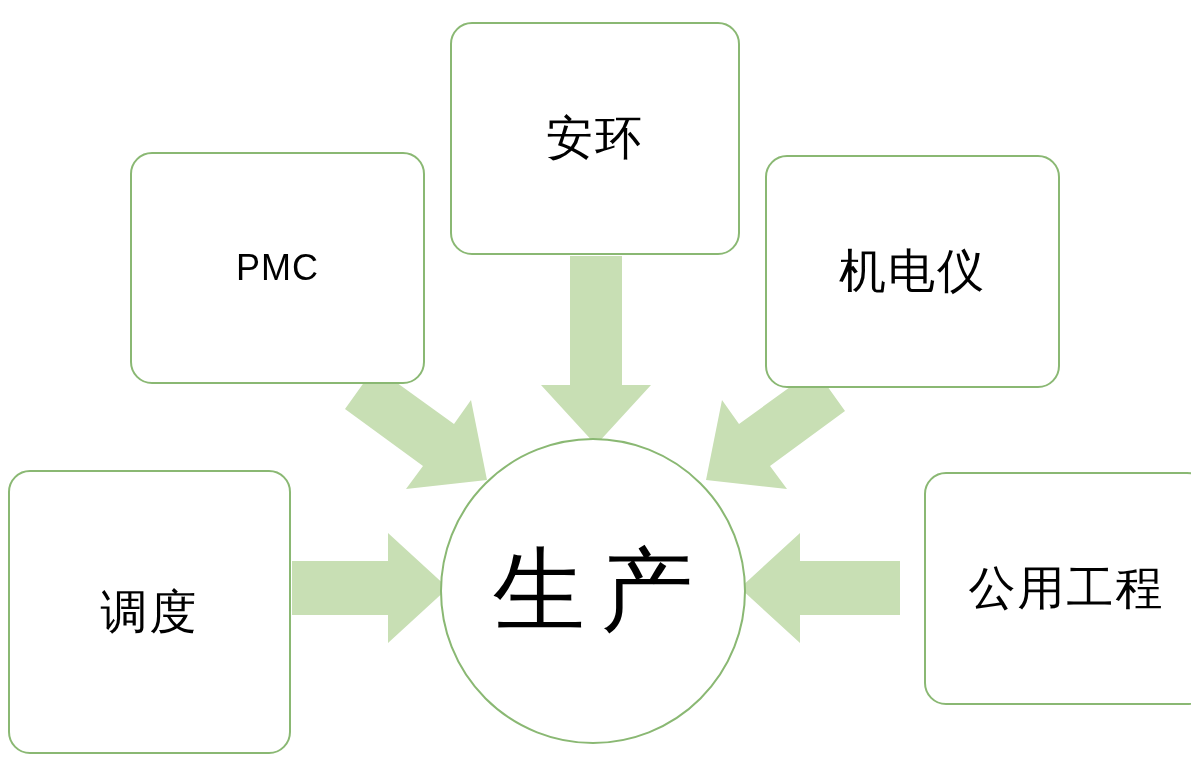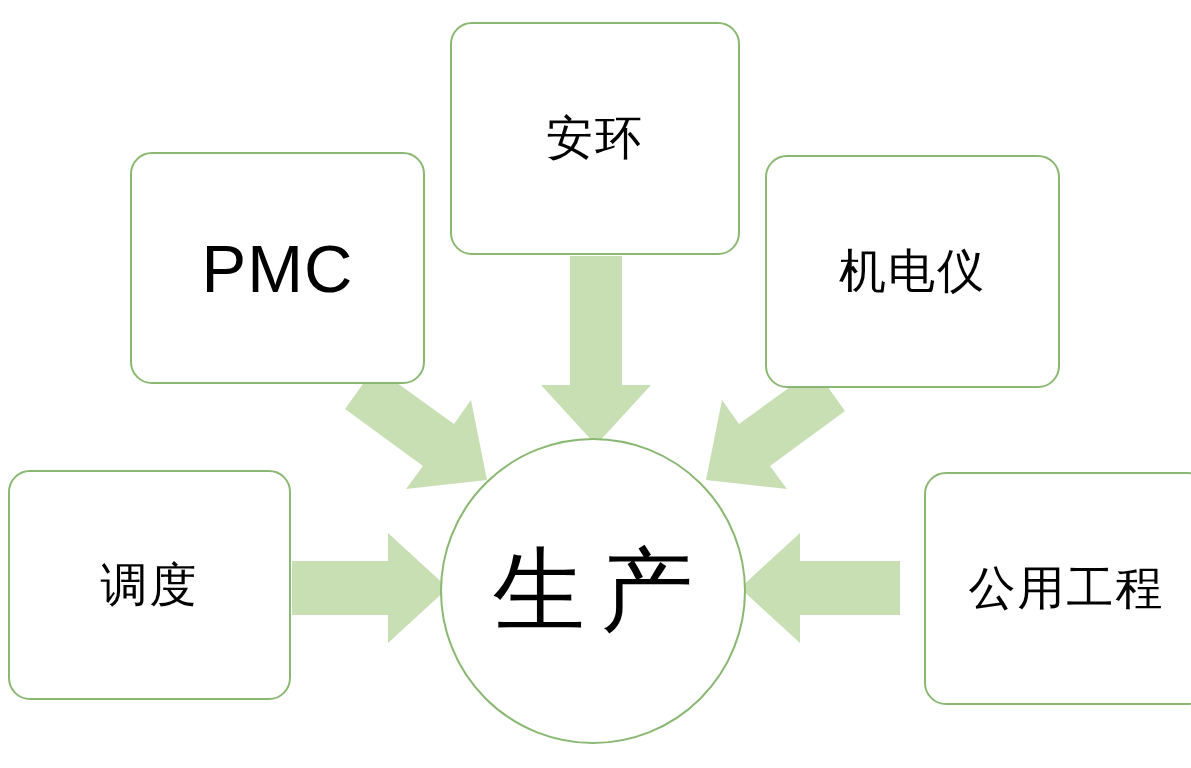--- a/index.html
+++ b/index.html
@@ -38,21 +38,21 @@
     color: #000000;
   }
   .node-label {
     font-size: 47px;
     color: #000000;
     letter-spacing: 2px;
     white-space: nowrap;
   }
   .latin-label {
     font-family: "Liberation Sans", sans-serif;
-    font-size: 67px;
+    font-size: 36px;
     letter-spacing: 1px;
   }
   .center-circle {
     position: absolute;
     left: 440px;
     top: 438px;
     width: 306px;
     height: 306px;
     background: #ffffff;
     border: 2px solid #8ab873;
@@ -66,21 +66,21 @@
     font-size: 92px;
     color: #000000;
     letter-spacing: 16px;
     margin-left: 16px; 
     white-space: nowrap;
   }
   
   .box-pmc        { left: 130px; top: 152px; width: 295px; height: 232px; }
   .box-anhuan     { left: 450px; top:  22px; width: 290px; height: 233px; }
   .box-jidianyi   { left: 765px; top: 155px; width: 295px; height: 233px; }
-  .box-diaodu     { left:   8px; top: 470px; width: 283px; height: 230px; }
+  .box-diaodu     { left:   8px; top: 470px; width: 283px; height: 284px; }
   .box-gongyong   { left: 924px; top: 472px; width: 285px; height: 233px; }
 </style>
 </head>
 <body>
 
 <div class="canvas">
 
   <svg class="arrow-layer" viewBox="0 0 1191 768" aria-hidden="true">
 
     <polygon class="arrow" points="570,256 622,256 622,385 651,385 596,445 541,385 570,385"></polygon>

